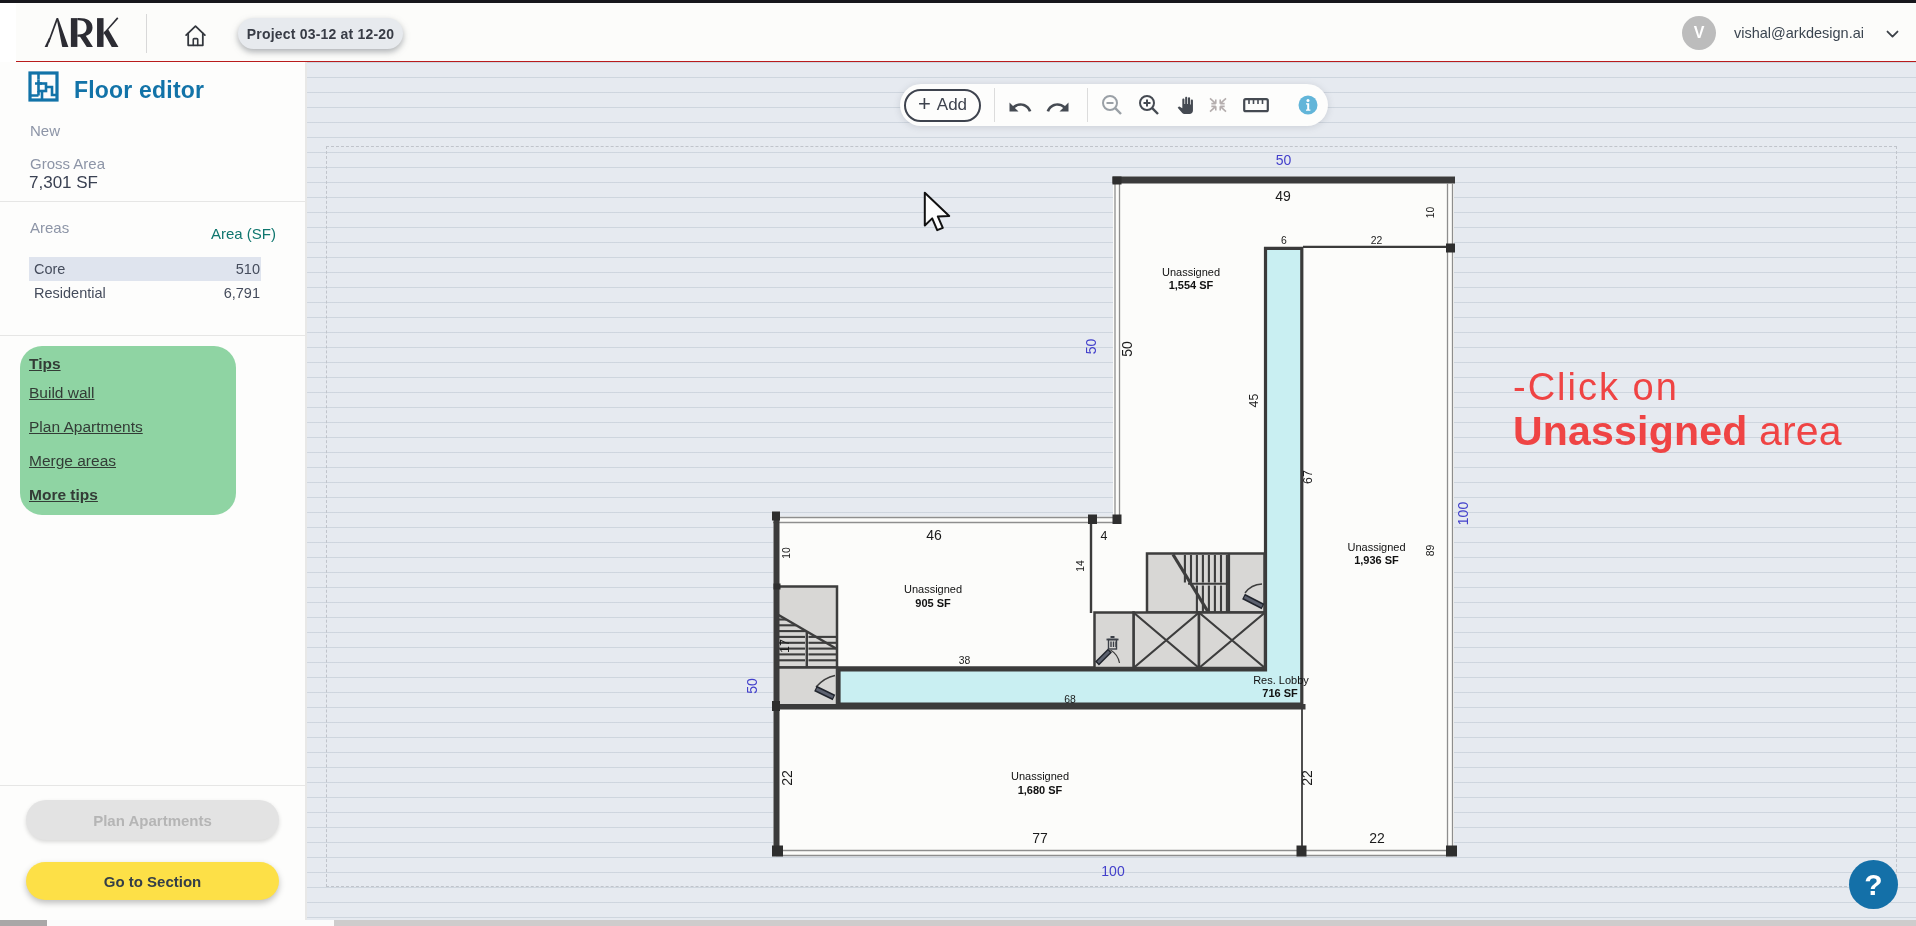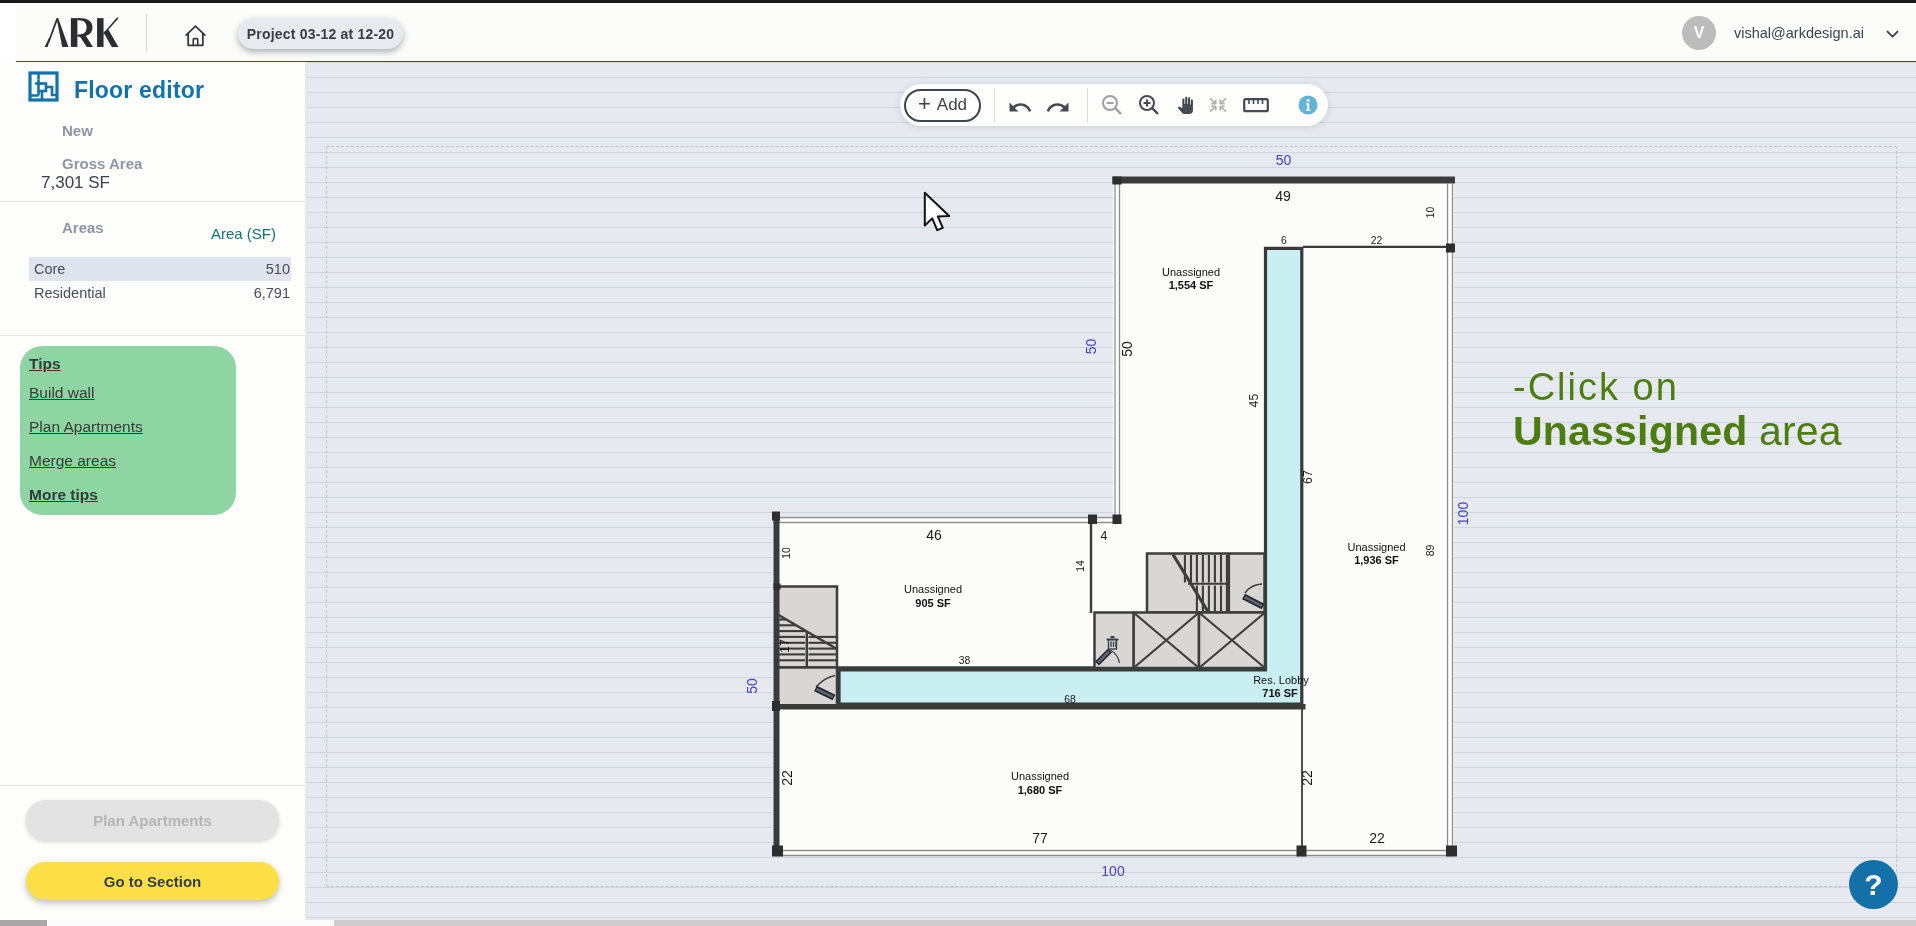--- a/index.html
+++ b/index.html
@@ -13,26 +13,26 @@
   #tb-divider { left:130px; top:11px; width:1px; height:39px; background:#d8d8d8; }
   #proj-pill { left:222px; top:15px; width:165px; height:31px; background:#e7eaee; border-radius:16px;
     box-shadow:0 3px 6px rgba(110,114,122,.55); color:#383c46; font-weight:bold; font-size:14px;
     display:flex; align-items:center; justify-content:center; letter-spacing:.2px;}
   #avatar { left:1666px; top:13px; width:34px; height:34px; border-radius:50%; background:#bcbcbc;
     color:#fff; font-weight:bold; font-size:16px; display:flex; align-items:center; justify-content:center;}
   #email { left:1718px; top:22px; font-size:14.5px; color:#3b4550; }
 
   
   #sidebar { left:0; top:62px; width:307px; height:858px; background:#fdfdfc; border-right:2px solid #e8e8e7; z-index:20;padding-left:40px; }
-  .sb-label { position:absolute; color:#8d95a7; font-weight:bold; font-size:15px;margin-left:32px; }
+  .sb-label { position:absolute; color:#8d95a7; font-weight:normal; font-size:15px; }
   #fe-title { left:74px; top:15px; font-size:23px; font-weight:bold; color:#1273a8; letter-spacing:.2px; position:absolute;}
-  #gross-val { left:29px; top:111px; font-size:17px; color:#3a4152; position:absolute;margin-left:12px; }
+  #gross-val { left:29px; top:111px; font-size:17px; color:#3a4152; position:absolute; }
   .divider { position:absolute; left:0; width:305px; height:1px; background:#e6e6e5; }
   #area-sf { position:absolute; right:29px; top:163px; font-size:15px; color:#0f766e; }
-  .row { position:absolute; left:29px; width:262px; height:24px; font-size:14.5px; color:#454c5c;
+  .row { position:absolute; left:29px; width:232px; height:24px; font-size:14.5px; color:#454c5c;
     display:flex; align-items:center; }
   .row .v { margin-left:auto; }
   #row-core { top:195px; background:#dfe4ee; }
   #row-res { top:219px; }
   .row span { padding:0 5px; } .row .v { padding-right:1px; }
   #tips { left:20px; top:284px; width:216px; height:169px; background:#8fd4a3; border-radius:22px; position:absolute; }
   #tips a { position:absolute; left:9px; color:#333c36; font-size:15.5px; text-decoration:underline; }
   #btn-plan { left:26px; top:738px; width:253px; height:40px; border-radius:20px; background:#e3e3e3;
     box-shadow:0 2px 4px rgba(0,0,0,.15); color:#b5b5b5; font-weight:bold; font-size:15px;
     display:flex; align-items:center; justify-content:center; }
@@ -48,21 +48,21 @@
   #dashrect { left:326px; top:146px; width:1571px; height:741px; border:1px dashed #c0c4cb; z-index:2; }
 
   
   #toolbar { left:900px; top:84px; width:428px; height:42px; background:#fdfdfc; border-radius:21px;
     box-shadow:0 1px 7px rgba(70,80,95,.18); z-index:10; }
   #add-btn { position:absolute; left:4px; top:4.5px; width:77px; height:33px; border:2px solid #3e434e; border-radius:17px;
     color:#3e434e; font-size:17px; display:flex; align-items:center; justify-content:center; }
   .tsep { position:absolute; top:4px; width:1px; height:34px; background:#dcdcdc; }
 
   
-  #hint { left:1513px; top:366px; color:#4d7c0f; z-index:5; }
+  #hint { left:1513px; top:366px; color:#ef4444; z-index:5; }
   #hint .l1 { font-size:38px; letter-spacing:2px; }
   #hint .l2 { font-size:41px; margin-top:-1px; letter-spacing:.2px;}
 
   
   #help { left:1849px; top:860px; width:49px; height:49px; border-radius:50%; background:#1470a8; z-index:15;
     color:#fff; font-size:30px; font-weight:bold; display:flex; align-items:center; justify-content:center; }
 
   
   #scroll1 { left:0; top:920px; width:47px; height:6px; background:#a9a7a7; z-index:22;}
   #scroll2 { left:47px; top:920px; width:287px; height:6px; background:#fbfbfb; z-index:22;}

